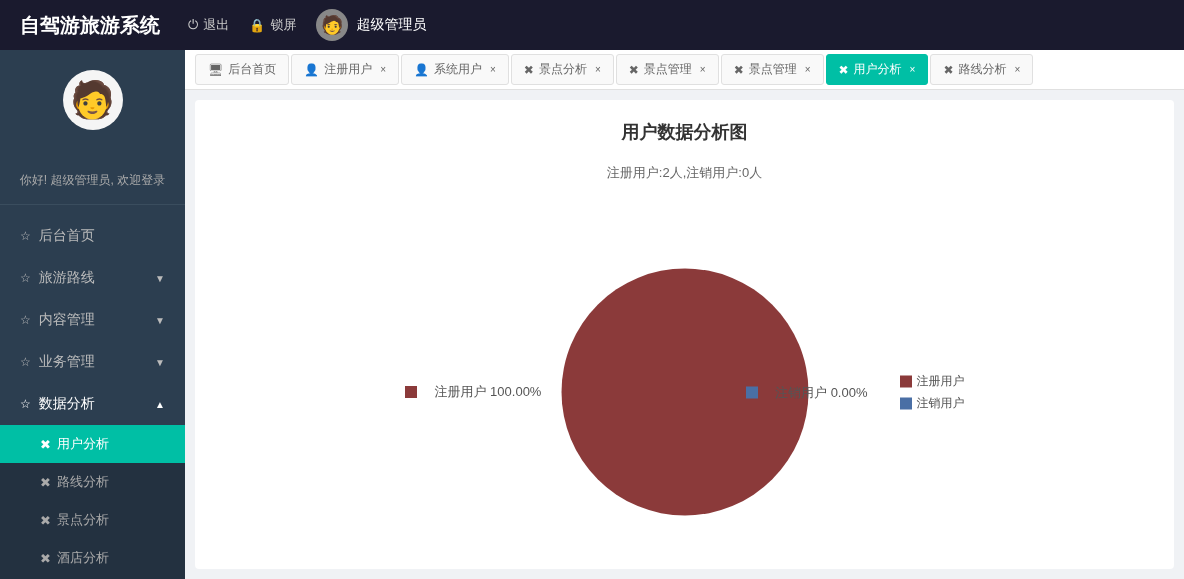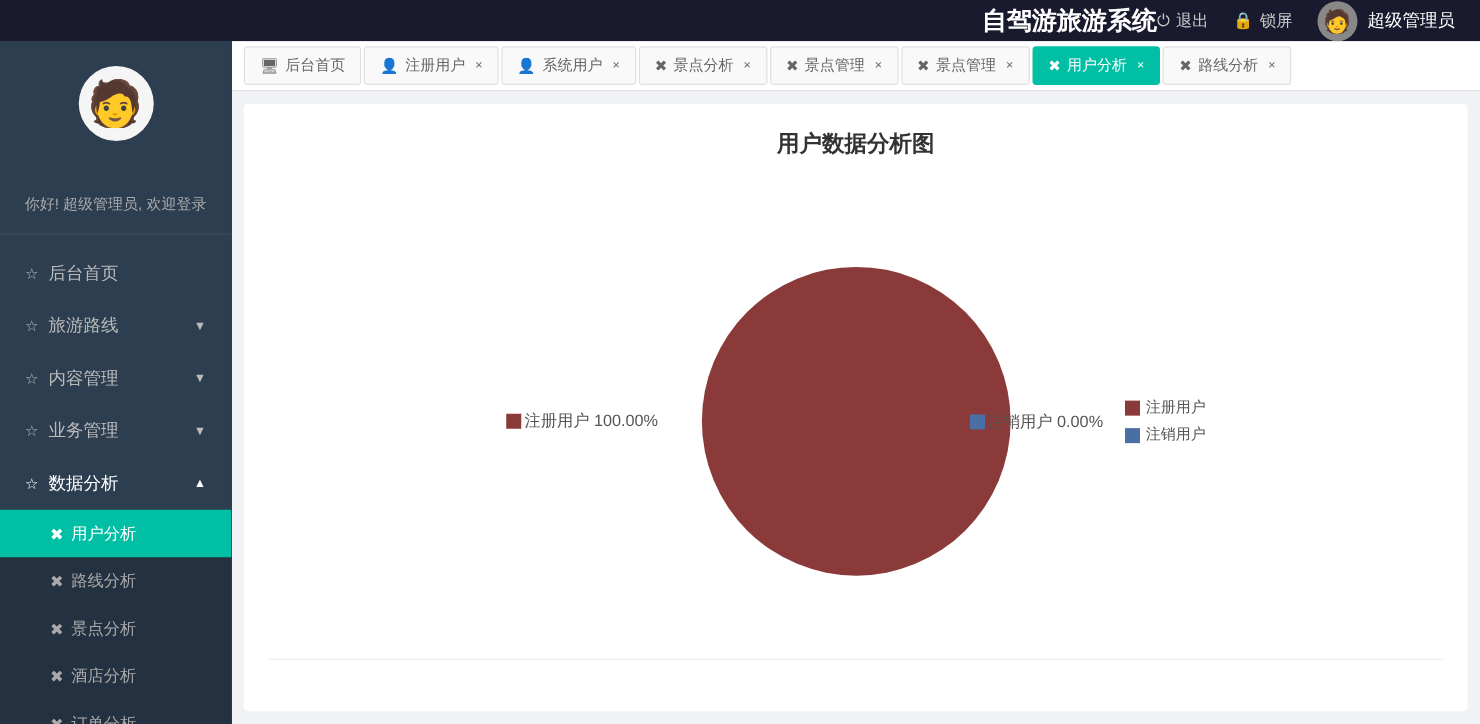--- a/index.html
+++ b/index.html
@@ -1,27 +1,28 @@
 <!DOCTYPE html>
 <html><head>
   <meta charset="utf-8">
   <style>
     * { margin: 0; padding: 0; box-sizing: border-box; }
     body { font-family: "Microsoft YaHei", "SimHei", sans-serif; font-size: 14px; background: #f0f2f5; display: flex; flex-direction: column; height: 579px; overflow: hidden; }
 
     
     .header {
       background: #1a1a2e;
-      height: 33px;
-      display: flex;
-      align-items: center;
-      justify-content: flex-end;
+      height: 50px;
+      display: flex;
+      align-items: center;
+      justify-content: flex-start;
       padding: 0 20px;
       color: white;
       flex-shrink: 0;
+      gap: 28px;
     }
     .header-title {
       font-size: 20px;
       font-weight: bold;
       color: white;
     }
     .header-right {
       display: flex;
       align-items: center;
       gap: 20px;
@@ -221,32 +222,32 @@
       width: 260px;
       height: 260px;
     }
     .pie-label-left {
       position: absolute;
       left: 20px;
       top: 50%;
       transform: translateY(-50%);
       display: flex;
       align-items: center;
-      gap: 3px;
+      gap: 18px;
       font-size: 13px;
       color: #555;
     }
     .pie-label-right {
       position: absolute;
       right: 20px;
       top: 50%;
       transform: translateY(-50%);
       display: flex;
       align-items: center;
-      gap: 2px;
+      gap: 17px;
       font-size: 13px;
       color: #555;
     }
     .legend-item {
       display: flex;
       align-items: center;
       gap: 5px;
       font-size: 12px;
       color: #555;
     }
@@ -400,20 +401,21 @@
       </div>
       <div class="tab-item">
         <span>✖</span>
         <span>路线分析</span>
         <span class="tab-close">×</span>
       </div>
     </div>
 
     <div class="page-content">
       <div class="chart-title">用户数据分析图</div>
+      <div class="chart-subtitle">注册用户:2人,注销用户:0人</div>
 
       <div class="chart-container">
 
         <div class="pie-wrapper">
 
           <div class="pie-label-left">
             <div style="width:12px;height:12px;background:#8b3a3a;display:inline-block;"></div>
             <span>注册用户 100.00%</span>
           </div>
 

